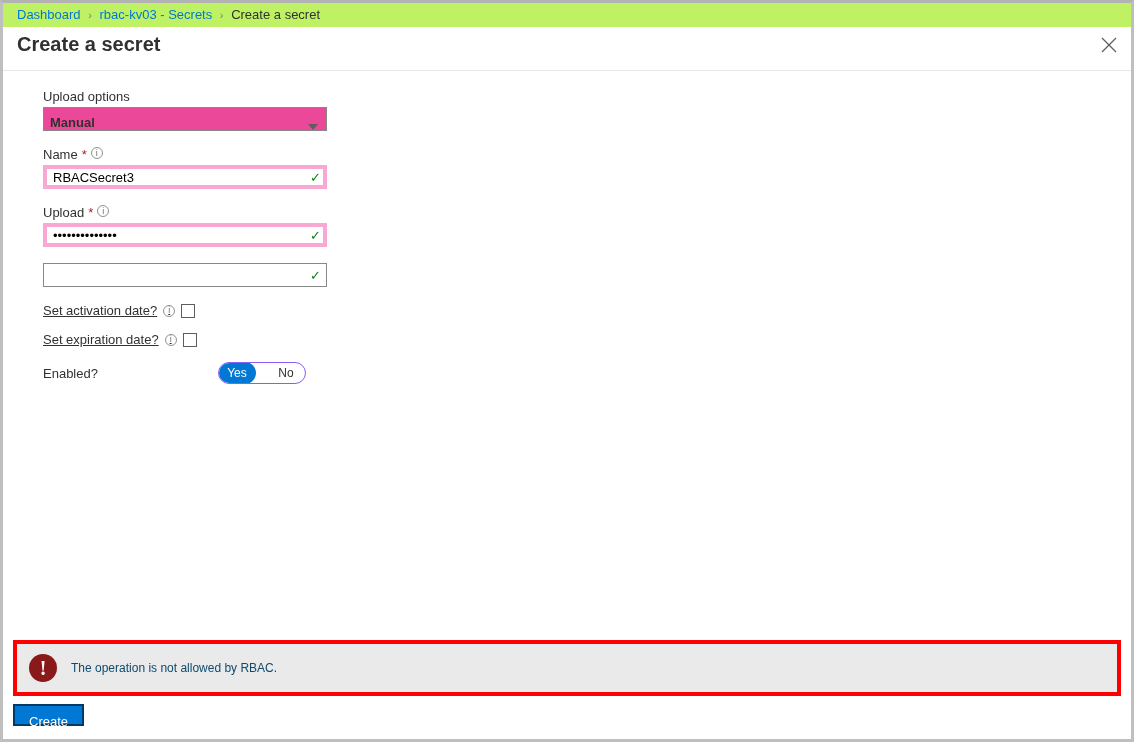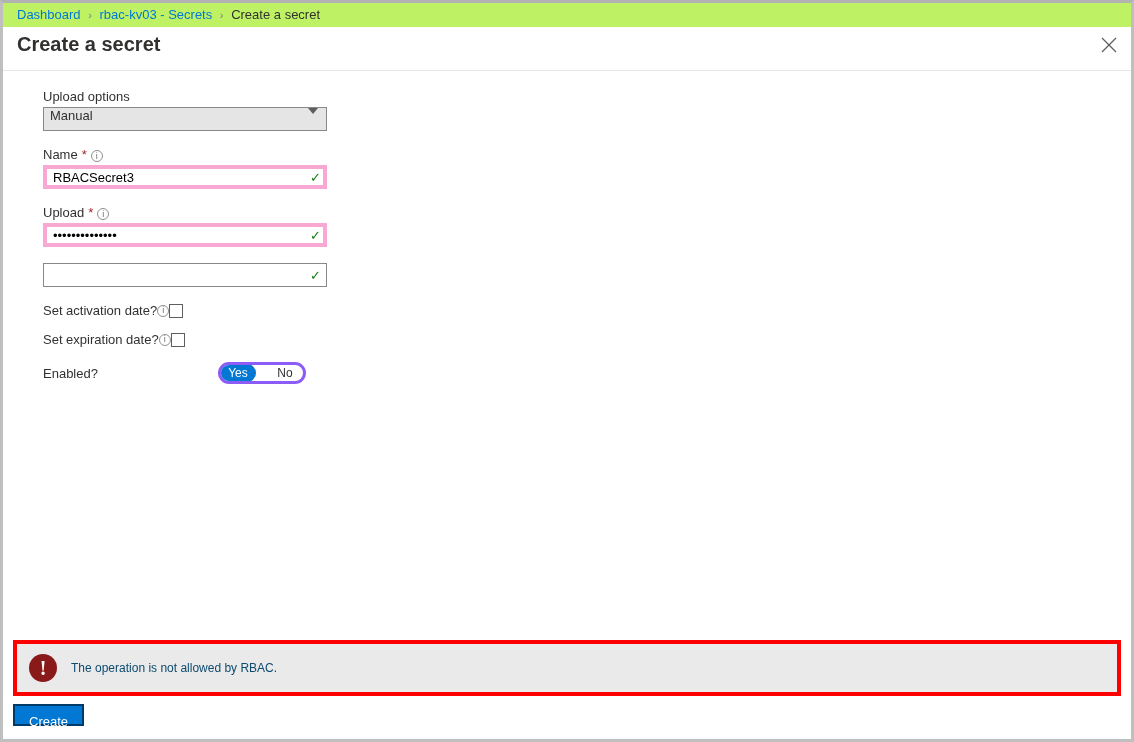--- a/index.html
+++ b/index.html
@@ -6,33 +6,33 @@
   html, body { width: 1134px; height: 742px; font-family: "Segoe UI", Arial, sans-serif; font-size: 13px; color: #323130; background: #f3f2f1; }
   .frame { width: 1134px; height: 742px; background: #ffffff; border: 3px solid #bfbfbf; border-top-color:#b3b3b3; position: relative; display: flex; flex-direction: column; }
   .breadcrumb { padding: 4px 14px 4px 14px; font-size: 13px; color: #323130; background:#bef264; border-bottom:1px solid #e1dfdd00; }
   .breadcrumb a { color: #0078d4; text-decoration: none; }
   .breadcrumb .sep { color: #7d7d7d; margin: 0 4px; font-size:11px; }
   .header { display: flex; align-items: center; justify-content: space-between; padding: 6px 14px 14px 14px; border-bottom: 1px solid #e6e6e6; }
   .header h1 { font-size: 20px; font-weight: 600; }
   .close-x { width: 16px; height: 16px; cursor: pointer; color:#605e5c; }
   .form-area { padding: 18px 14px 0 40px; flex: 1; overflow:auto; }
   .field { margin-bottom: 16px; width: 284px; }
-  .label-row { margin-bottom: 3px; font-size: 13px; color:#323130; display:flex; align-items:flex-end; gap:4px;}
+  .label-row { margin-bottom: 3px; font-size: 13px; color:#323130; display:flex; align-items:flex-start; gap:4px;}
   .required { color: #a4262c; }
   .info-icon { width:12px; height:12px; border:1px solid #909090; border-radius:50%; display:inline-flex; align-items:center; justify-content:center; font-size:9px; color:#707070; line-height:1; }
   .select, .text-input { width: 100%; height: 24px; border: 1px solid #8a8886; padding: 0 6px; font-size: 13px; font-family:inherit; background:#fff; }
-  .select { appearance: none; background:#e5e5e5; position:relative; display:flex; align-items:flex-start; justify-content:space-between; cursor:pointer;}
+  .select { appearance: none; background:#ec4899; position:relative; display:flex; align-items:flex-end; justify-content:space-between; cursor:pointer;font-weight:bold;}
   .chevron-down { width:0; height:0; border-left:5px solid transparent; border-right:5px solid transparent; border-top:6px solid #605e5c; margin-right:2px;}
   .validated { border: 4px solid #f9a8d4; }
   .input-wrap { position:relative; }
   .check-icon { position:absolute; right:6px; top:50%; transform:translateY(-50%); color:#107c10; font-size:13px; pointer-events:none;}
-  .checkbox-row { display:flex; align-items:center; margin-bottom:14px; font-size:13px;}
+  .checkbox-row { display:flex; align-items:center; gap:6px; margin-bottom:14px; font-size:13px;text-decoration:underline;}
   .chk { width:14px; height:14px; border:1px solid #605e5c; background:#fff; cursor:pointer; }
   .toggle-row { display:flex; align-items:center; gap:120px; margin-top:15px; }
-  .toggle { width:88px; height:22px; border:3px solid #8b5cf6; border-radius:11px; display:flex; overflow:hidden; cursor:pointer; font-size:12px;}
+  .toggle { width:88px; height:22px; border:1px solid #8b5cf6; border-radius:11px; display:flex; overflow:hidden; cursor:pointer; font-size:12px;}
   .toggle .opt { flex:1; display:flex; align-items:center; justify-content:center;padding-left:12px; }
   .toggle .opt.active { background:#0078d4; color:#fff; border-radius:11px; margin:-1px; padding:1px 0;}
   .content-optional .text-input { border:1px solid #8a8886;}
   .bottom-region { margin-top:auto; padding: 8px 10px 10px 10px; }
   .error-banner { border: 4px solid #ff0000; background:#eaeaea; padding: 10px 12px; display:flex; align-items:center; gap:14px; }
   .error-icon { width:28px; height:28px; border-radius:50%; background:#8a1a1a; display:flex; align-items:center; justify-content:center; flex-shrink:0;}
   .error-icon .inner { color:#fff; font-weight:bold; font-size:20px; font-family: Georgia, serif;}
   .error-text { font-size:12px; color:#0c4a6e;}
   .create-btn { margin-top:8px; height:22px; padding:8px 14px; background:#0078d4; color:#fff; border:2px solid #003a66; font-size:13px; cursor:pointer; font-family:inherit;}
 </style>

